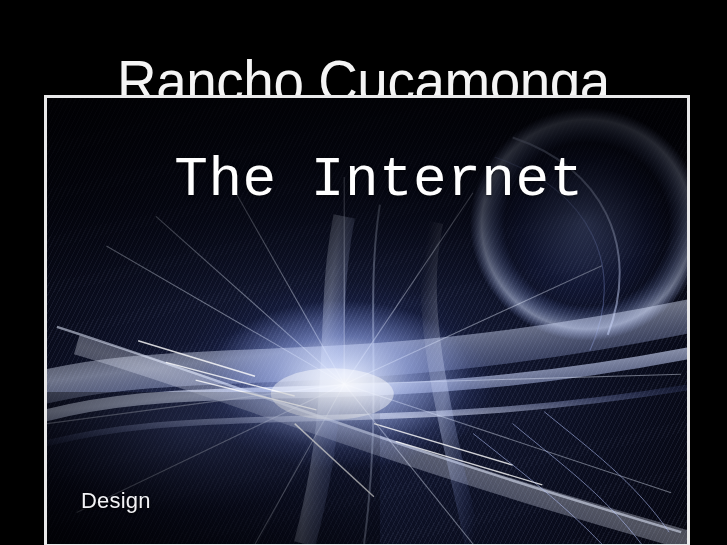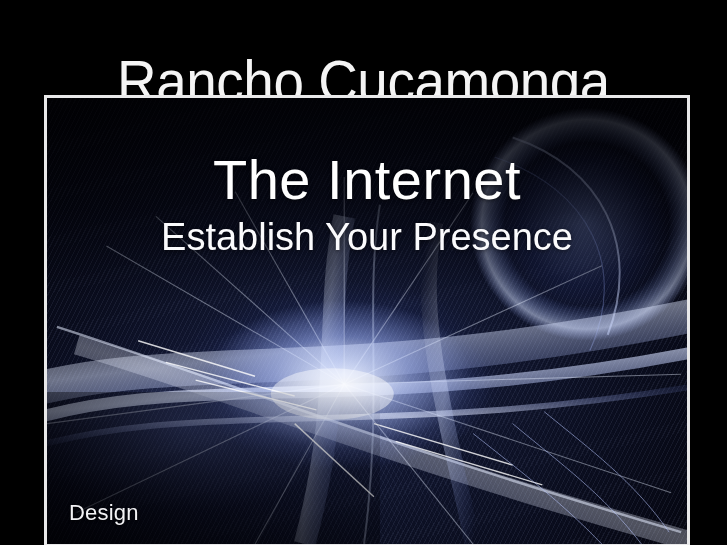--- a/index.html
+++ b/index.html
@@ -103,26 +103,26 @@
   }
   .art-bottomshade {
     position: absolute;
     left: 0; bottom: 0; width: 52%; height: 34%;
     background: linear-gradient(to top right, rgba(0,0,3,0.82) 0%, rgba(0,0,4,0.40) 52%, rgba(0,0,0,0) 100%);
   }
 
   
   .slide-heading {
     position: absolute;
-    left: 0;
+    left: 12px;
     top: 52px;
     width: 100%;
     text-align: center;
     color: #ffffff;
-    font-family: Liberation Sans, sans-serif;
+    font-family: Liberation Mono, monospace;
     font-size: 56px;
     font-weight: 300;
     line-height: 60px;
     letter-spacing: 0.5px;
     white-space: nowrap;
     text-shadow: 0 1px 4px rgba(0,0,0,0.55);
   }
   .slide-subheading {
     position: absolute;
     left: 0;
@@ -136,21 +136,21 @@
     line-height: 42px;
     letter-spacing: 0px;
     white-space: nowrap;
     text-shadow: 0 1px 4px rgba(0,0,0,0.55);
   }
 
   .service-list {
     position: absolute;
     left: 18px;
     bottom: 12px;
-    margin: 4px;
+    margin: 16px;
     padding: 0;
     list-style: none;
   }
   .service-list li {
     color: #f2f2f5;
     font-family: "Liberation Sans", "DejaVu Sans", sans-serif;
     font-size: 22px;
     font-weight: 400;
     line-height: 30px;
     letter-spacing: 0.2px;
@@ -240,19 +240,18 @@
         <path d="M502 318 C548 356 592 388 628 440"></path>
       </g>
     </svg>
 
     <div class="art-topshade"></div>
     <div class="art-bottomshade"></div>
   </div>
 
   <div class="slide-heading">The Internet</div>
 
-  <div class="slide-subheading">Establish Your Presence</div>
 
   <ul class="service-list">
     <li>Design</li>
   </ul>
 
 </div>
 
 </body></html>

